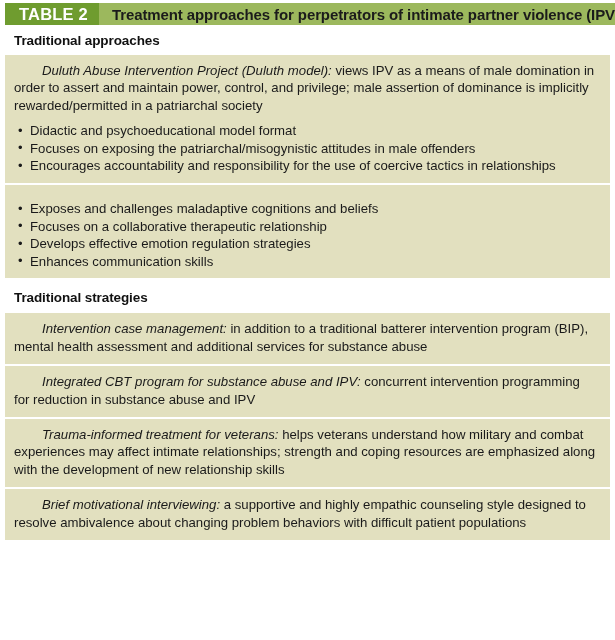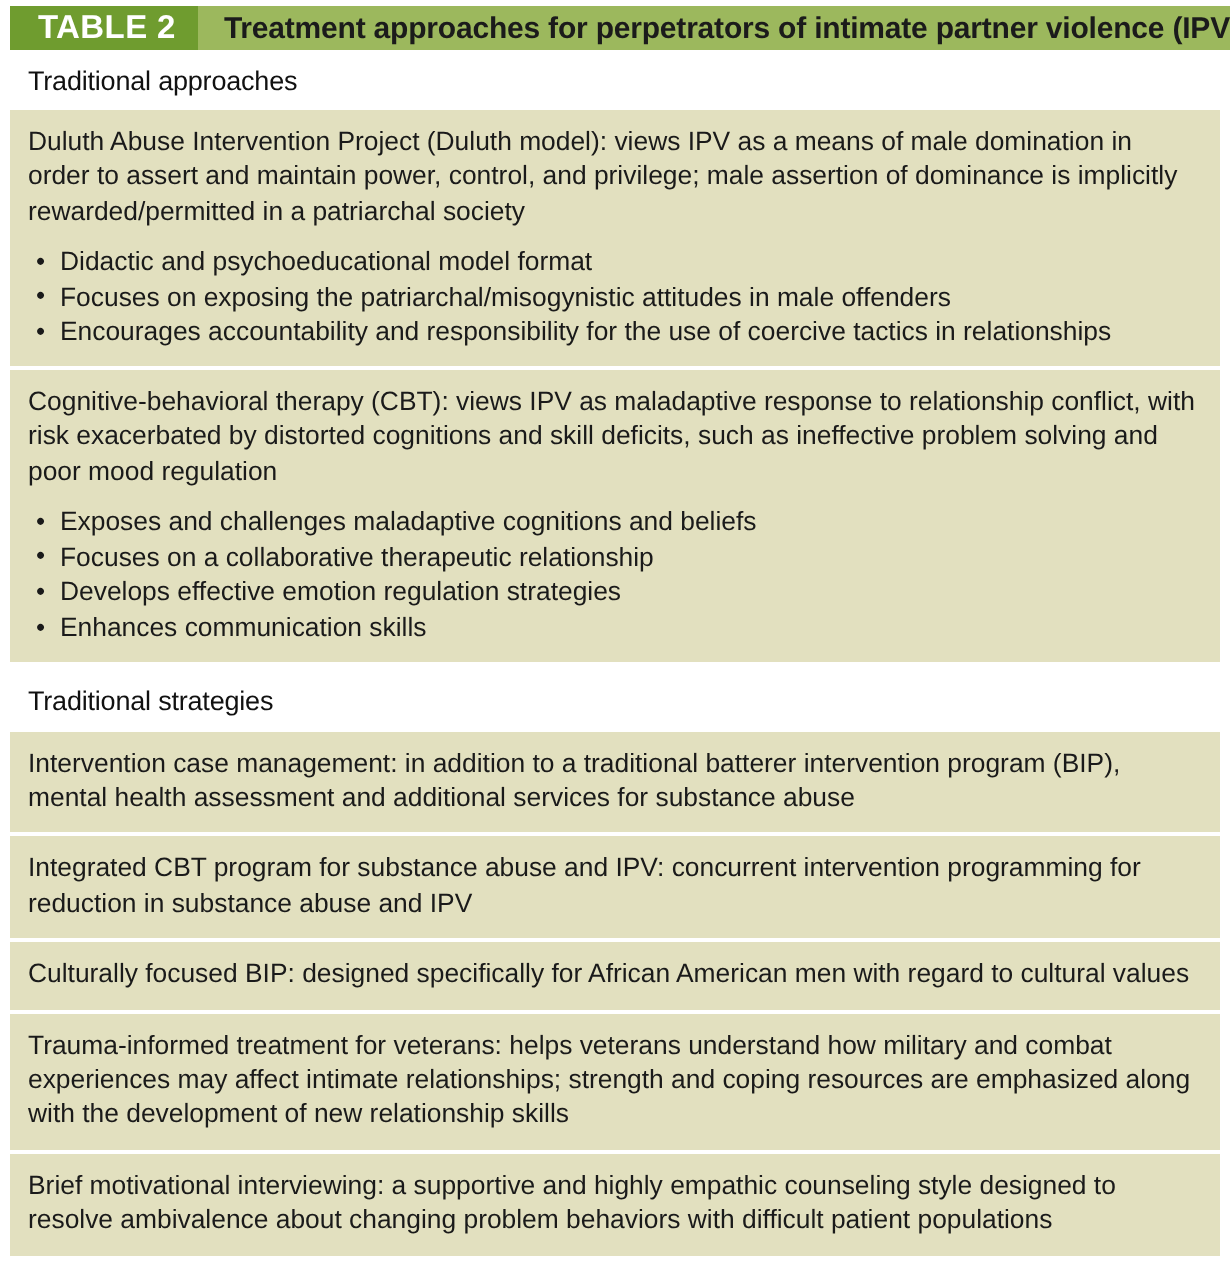--- a/index.html
+++ b/index.html
@@ -48,21 +48,21 @@
     flex: 1;
     padding: 0 10px 0 13px;
     white-space: nowrap;
     letter-spacing: -0.1px;
   }
 
   
   .section-heading {
     background: #ffffff;
     font-size: 13.5px;
-    font-weight: normal;
+    font-weight: bold;
     color: #111111;
     padding: 8px 0 7px 9px;
     letter-spacing: -0.1px;
   }
   .section-heading.second {
     padding-top: 10px;
     padding-bottom: 8px;
   }
 
   
@@ -74,20 +74,22 @@
   .block.tight {
     padding-bottom: 9px;
   }
   .block p {
     margin: 0;
     font-size: 13.2px;
     line-height: 17.4px;
     color: #1a1a1a;
   }
   .lead {
+    font-style: italic;
+    margin-left: 28px;
   }
   .lead-colon {
     font-style: normal;
   }
   ul.bullets {
     margin: 8px 0 0 0;
     padding: 0;
     list-style: none;
   }
   ul.bullets li {
@@ -121,42 +123,38 @@
   <div class="block">
     <p><span class="lead">Duluth Abuse Intervention Project (Duluth model):</span><span> views IPV as a means of male domination in order to assert and maintain power, control, and privilege; male assertion of dominance is implicitly rewarded/permitted in a patriarchal society</span></p>
     <ul class="bullets">
       <li>Didactic and psychoeducational model format</li>
       <li>Focuses on exposing the patriarchal/misogynistic attitudes in male offenders</li>
       <li>Encourages accountability and responsibility for the use of coercive tactics in relationships</li>
     </ul>
   </div>
 
   <div class="block">
-    <p><span class="lead">Cognitive-behavioral therapy (CBT):</span><span> views IPV as maladaptive response to relationship conflict, with risk exacerbated by distorted cognitions and skill deficits, such as ineffective problem solving and poor mood regulation</span></p>
     <ul class="bullets">
       <li>Exposes and challenges maladaptive cognitions and beliefs</li>
       <li>Focuses on a collaborative therapeutic relationship</li>
       <li>Develops effective emotion regulation strategies</li>
       <li>Enhances communication skills</li>
     </ul>
   </div>
 
   <div class="section-heading second">Traditional strategies</div>
 
   <div class="block tight">
     <p><span class="lead">Intervention case management:</span><span> in addition to a traditional batterer intervention program (BIP), mental health assessment and additional services for substance abuse</span></p>
   </div>
 
   <div class="block tight">
     <p><span class="lead">Integrated CBT program for substance abuse and IPV:</span><span> concurrent intervention programming for reduction in substance abuse and IPV</span></p>
   </div>
 
-  <div class="block tight">
-    <p><span class="lead">Culturally focused BIP</span><span class="lead-colon">:</span><span> designed specifically for African American men with regard to cultural values</span></p>
-  </div>
 
   <div class="block tight">
     <p><span class="lead">Trauma-informed treatment for veterans:</span><span> helps veterans understand how military and combat experiences may affect intimate relationships; strength and coping resources are emphasized along with the development of new relationship skills</span></p>
   </div>
 
   <div class="block tight">
     <p><span class="lead">Brief motivational interviewing:</span><span> a supportive and highly empathic counseling style designed to resolve ambivalence about changing problem behaviors with difficult patient populations</span></p>
   </div>
 
 </div>

